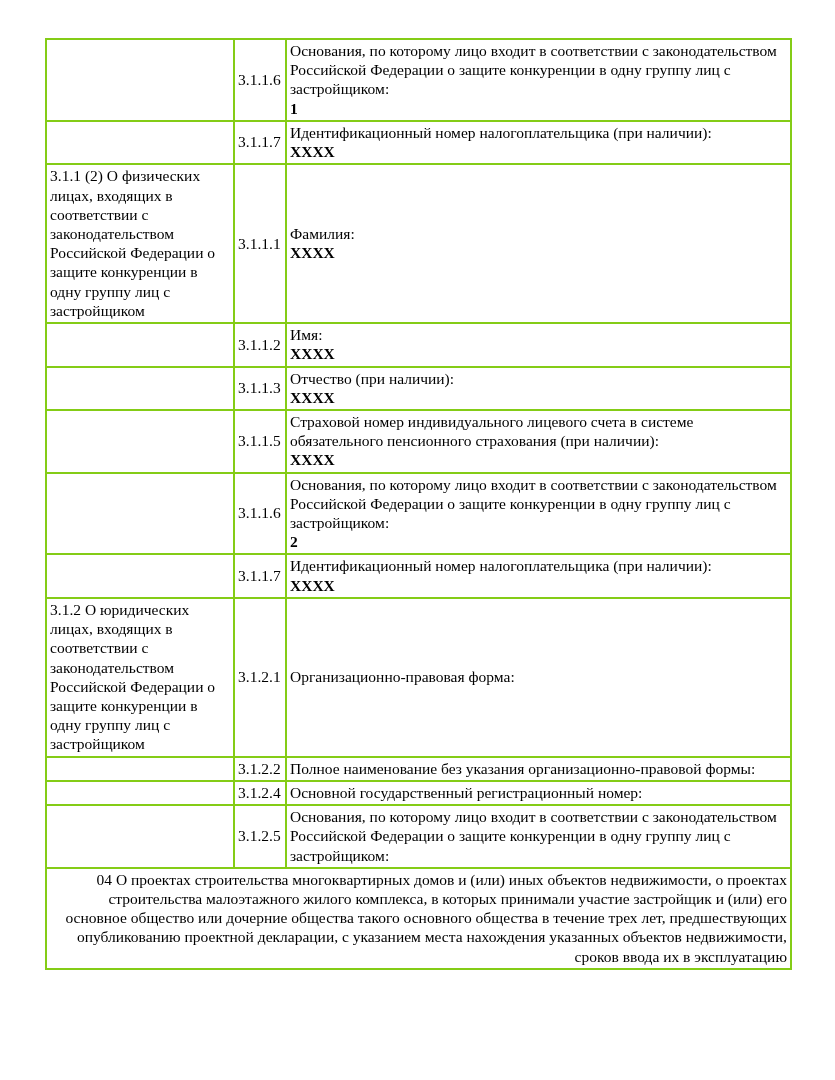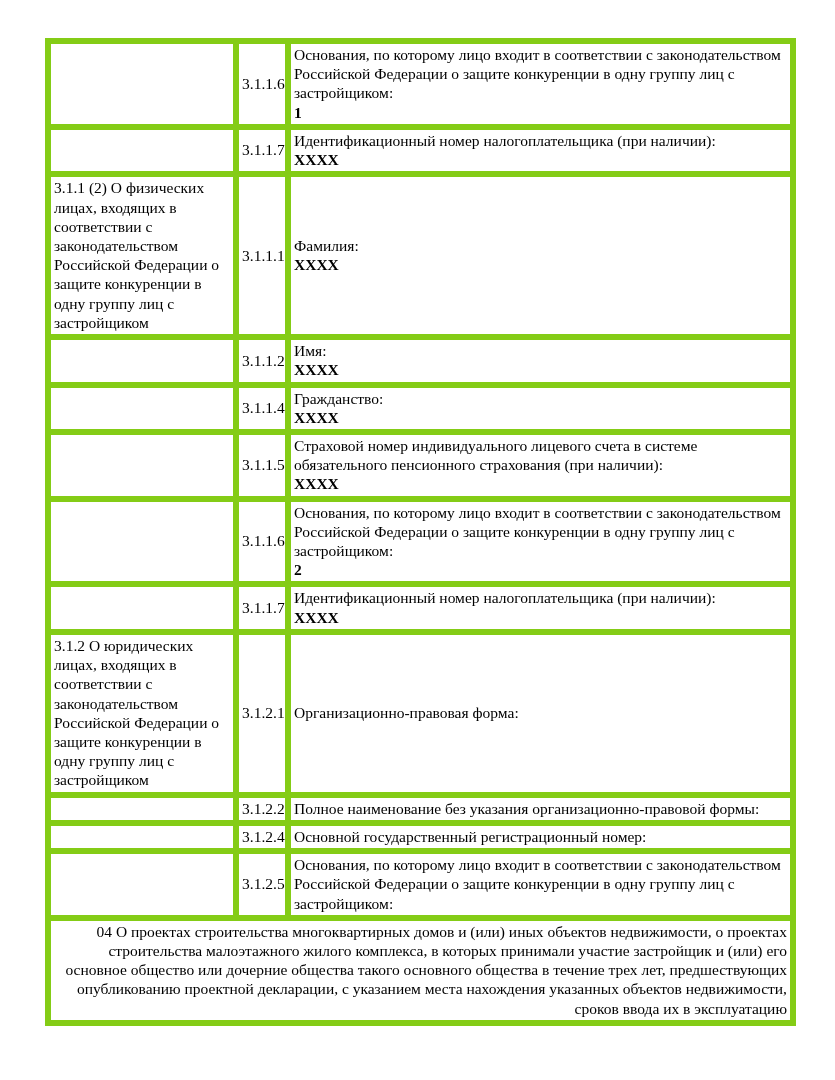--- a/index.html
+++ b/index.html
@@ -17,21 +17,21 @@
     box-sizing: border-box;
     padding: 38px 45px 0 45px;
     overflow: hidden;
   }
   table.decl {
     border-collapse: collapse;
     width: 745px;
     table-layout: fixed;
   }
   table.decl td {
-    border: 6px solid #84cc16;
+    border: 2px solid #84cc16;
     font-size: 15.5px;
     line-height: 1.24;
     padding: 1px 3px 2px 3px;
     vertical-align: middle;
     overflow-wrap: break-word;
     hyphens: auto;
   }
   td.desc {
     vertical-align: top;
   }
@@ -90,23 +90,23 @@
       <tr>
         <td class="desc"></td>
         <td class="num">3.1.1.2</td>
         <td class="content">
           <div class="label">Имя:</div>
           <div class="value">ХХХХ</div>
         </td>
       </tr>
       <tr>
         <td class="desc"></td>
-        <td class="num">3.1.1.4</td>
+        <td class="num">3.1.1.3</td>
         <td class="content">
-          <div class="label">Гражданство:</div>
+          <div class="label">Отчество (при наличии):</div>
           <div class="value">ХХХХ</div>
         </td>
       </tr>
       <tr>
         <td class="desc"></td>
         <td class="num">3.1.1.5</td>
         <td class="content">
           <div class="label">Страховой номер индивидуального лицевого счета в системе обязательного пенсионного страхования (при наличии):</div>
           <div class="value">ХХХХ</div>
         </td>

